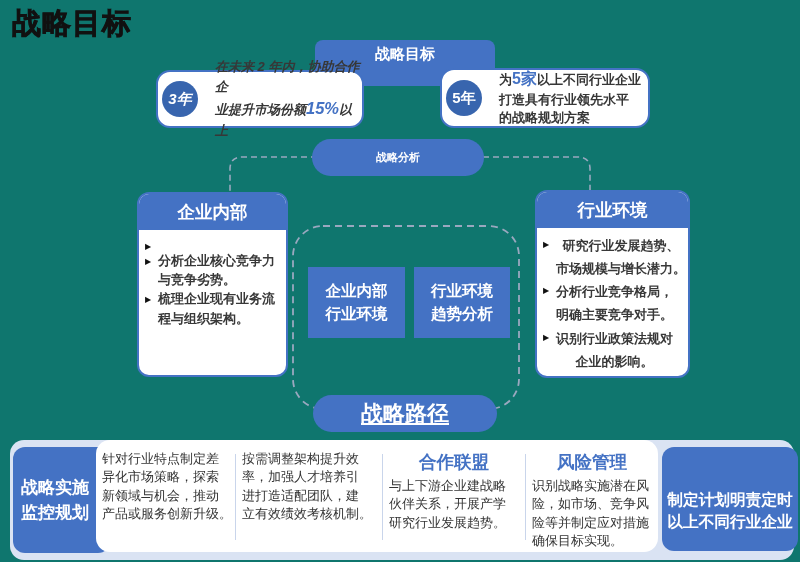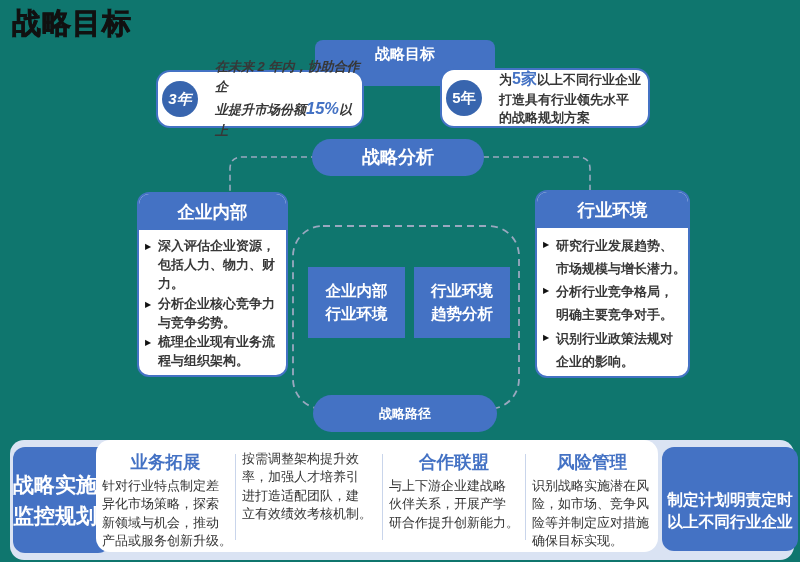--- a/index.html
+++ b/index.html
@@ -11,42 +11,42 @@
   .callout { position:absolute; background:#fff; border:2px solid #4472C4; border-radius:14px; display:flex; align-items:center; z-index:2; padding:2px 2px 2px 4px; }
   .callout.c-left { left:156px; top:70px; width:208px; height:58px;font-style:italic; }
   .callout.c-right { left:440px; top:68px; width:210px; height:60px; }
   .badge { flex:0 0 36px; width:36px; height:36px; border-radius:50%; background:#3865AE; color:#fff; font-size:15px; font-weight:700; display:flex; align-items:center; justify-content:center; }
   .callout .txt { margin-left:17px; font-size:13px; font-weight:700; color:#373737; line-height:1.5; white-space:pre-line; }
   .callout.c-right .txt { line-height:1.43; }
   .hl { color:#4472C4; font-size:16.5px; font-weight:700; }
   .hl.h5 { font-size:16px; }
 
   .pill { position:absolute; background:#4472C4; color:#fff; font-weight:700; text-align:center; z-index:3; }
-  .pill.analysis { left:312px; top:139px; width:172px; height:37px; border-radius:19px; font-size:18px; line-height:37px; }
-  .pill.path { left:313px; top:395px; width:184px; height:37px; border-radius:19px; font-size:13px; line-height:37px; }
+  .pill.analysis { left:312px; top:139px; width:172px; height:37px; border-radius:19px; font-size:11px; line-height:37px; }
+  .pill.path { left:313px; top:395px; width:184px; height:37px; border-radius:19px; font-size:22px; line-height:37px;text-decoration:underline; }
 
   .panel { position:absolute; background:#fff; border:2px solid #4472C4; border-radius:12px; overflow:hidden; }
   .panel.p-left { left:137px; top:192px; width:151px; height:185px; }
   .panel.p-right { left:535px; top:190px; width:155px; height:188px; }
   .panel-header { background:#4472C4; color:#fff; font-size:17.5px; font-weight:700; text-align:center; height:36px; line-height:36px; }
   .panel-body { padding:6px 0 0 6px; }
   .bullet { display:flex; }
   .bullet .mk { flex:0 0 13px; font-size:8px; color:#111; padding-top:6px; }
   .bullet .bt { font-size:13px; font-weight:700; color:#383838; line-height:1.48; white-space:pre-line; }
-  .panel.p-right .bullet .bt { line-height:1.78; }
+  .panel.p-right .bullet .bt { line-height:1.78;text-align:center; }
 
   .center-box { position:absolute; width:97px; height:71px; background:#4472C4; color:#fff; font-size:15.5px; font-weight:700; display:flex; flex-direction:column; align-items:center; justify-content:center; line-height:1.45; z-index:1; }
   .center-box.b1 { left:308px; top:267px; }
   .center-box.b2 { left:414px; top:267px; width:96px; }
 
   svg.connectors { position:absolute; left:0; top:0; z-index:0; }
 
   .band { position:absolute; left:10px; top:440px; width:784px; height:120px; background:#DAE3F3; border-radius:14px; }
   .side-label { position:absolute; background:#4472C4; color:#fff; font-weight:700; display:flex; flex-direction:column; align-items:center; justify-content:center; text-align:center; }
-  .side-label.sl-left { left:13px; top:447px; width:97px; height:106px; border-radius:12px; font-size:21px; line-height:1.5; padding-right:13px; }
+  .side-label.sl-left { left:13px; top:447px; width:97px; height:106px; border-radius:12px; font-size:17px; line-height:1.5; padding-right:13px; }
   .side-label.sl-right { left:662px; top:447px; width:136px; height:104px; border-radius:12px; font-size:15.7px; line-height:1.4; z-index:2; padding-top:23px; }
   .white-panel { position:absolute; left:96px; top:440px; width:562px; height:112px; background:#fff; border-radius:14px; display:flex; z-index:1; }
   .col { padding-top:10px; }
   .col .col-title { text-align:center; color:#4472C4; font-size:17.5px; font-weight:700; margin-bottom:3px; }
   .col .col-text { padding:0 0 0 6px; font-size:13px; font-weight:400; color:#333; line-height:1.42; white-space:pre-line; }
   .vdiv { width:1px; background:#C9D5EB; margin:14px 0 12px; }
   .col.c1 { width:139px; } .col.c2 { width:146px; } .col.c3 { width:142px; } .col.c4 { width:132px; }
 </style>
 </head>
 <body>
@@ -77,23 +77,20 @@
 的战略规划方案</span></div>
   </div>
 
   <div class="pill analysis">战略分析</div>
 
   <div class="panel p-left">
     <div class="panel-header">企业内部</div>
     <div class="panel-body">
       <div class="bullet">
           <span class="mk">▶</span>
-          <span class="bt">深入评估企业资源，
-包括人力、物力、财
-力。</span>
         </div>
       <div class="bullet">
           <span class="mk">▶</span>
           <span class="bt">分析企业核心竞争力
 与竞争劣势。</span>
         </div>
       <div class="bullet">
           <span class="mk">▶</span>
           <span class="bt">梳理企业现有业务流
 程与组织架构。</span>
@@ -137,39 +134,38 @@
   <div class="side-label sl-left">
     <span>战略实施</span>
     <span>监控规划</span>
   </div>
   <div class="side-label sl-right">
     <span>制定计划明责定时</span>
     <span>以上不同行业企业</span>
   </div>
   <div class="white-panel">
     <div class="col c1">
-      <div class="col-title">业务拓展</div>
       <div class="col-text">针对行业特点制定差
 异化市场策略，探索
 新领域与机会，推动
 产品或服务创新升级。</div>
     </div>
     <div class="vdiv"></div>
     <div class="col c2">
       <div class="col-text">按需调整架构提升效
 率，加强人才培养引
 进打造适配团队，建
 立有效绩效考核机制。</div>
     </div>
     <div class="vdiv"></div>
     <div class="col c3">
       <div class="col-title">合作联盟</div>
       <div class="col-text">与上下游企业建战略
 伙伴关系，开展产学
-研合作提升创新能力。</div>
+研究行业发展趋势。</div>
     </div>
     <div class="vdiv"></div>
     <div class="col c4">
       <div class="col-title">风险管理</div>
       <div class="col-text">识别战略实施潜在风
 险，如市场、竞争风
 险等并制定应对措施
 确保目标实现。</div>
     </div>
   </div>

